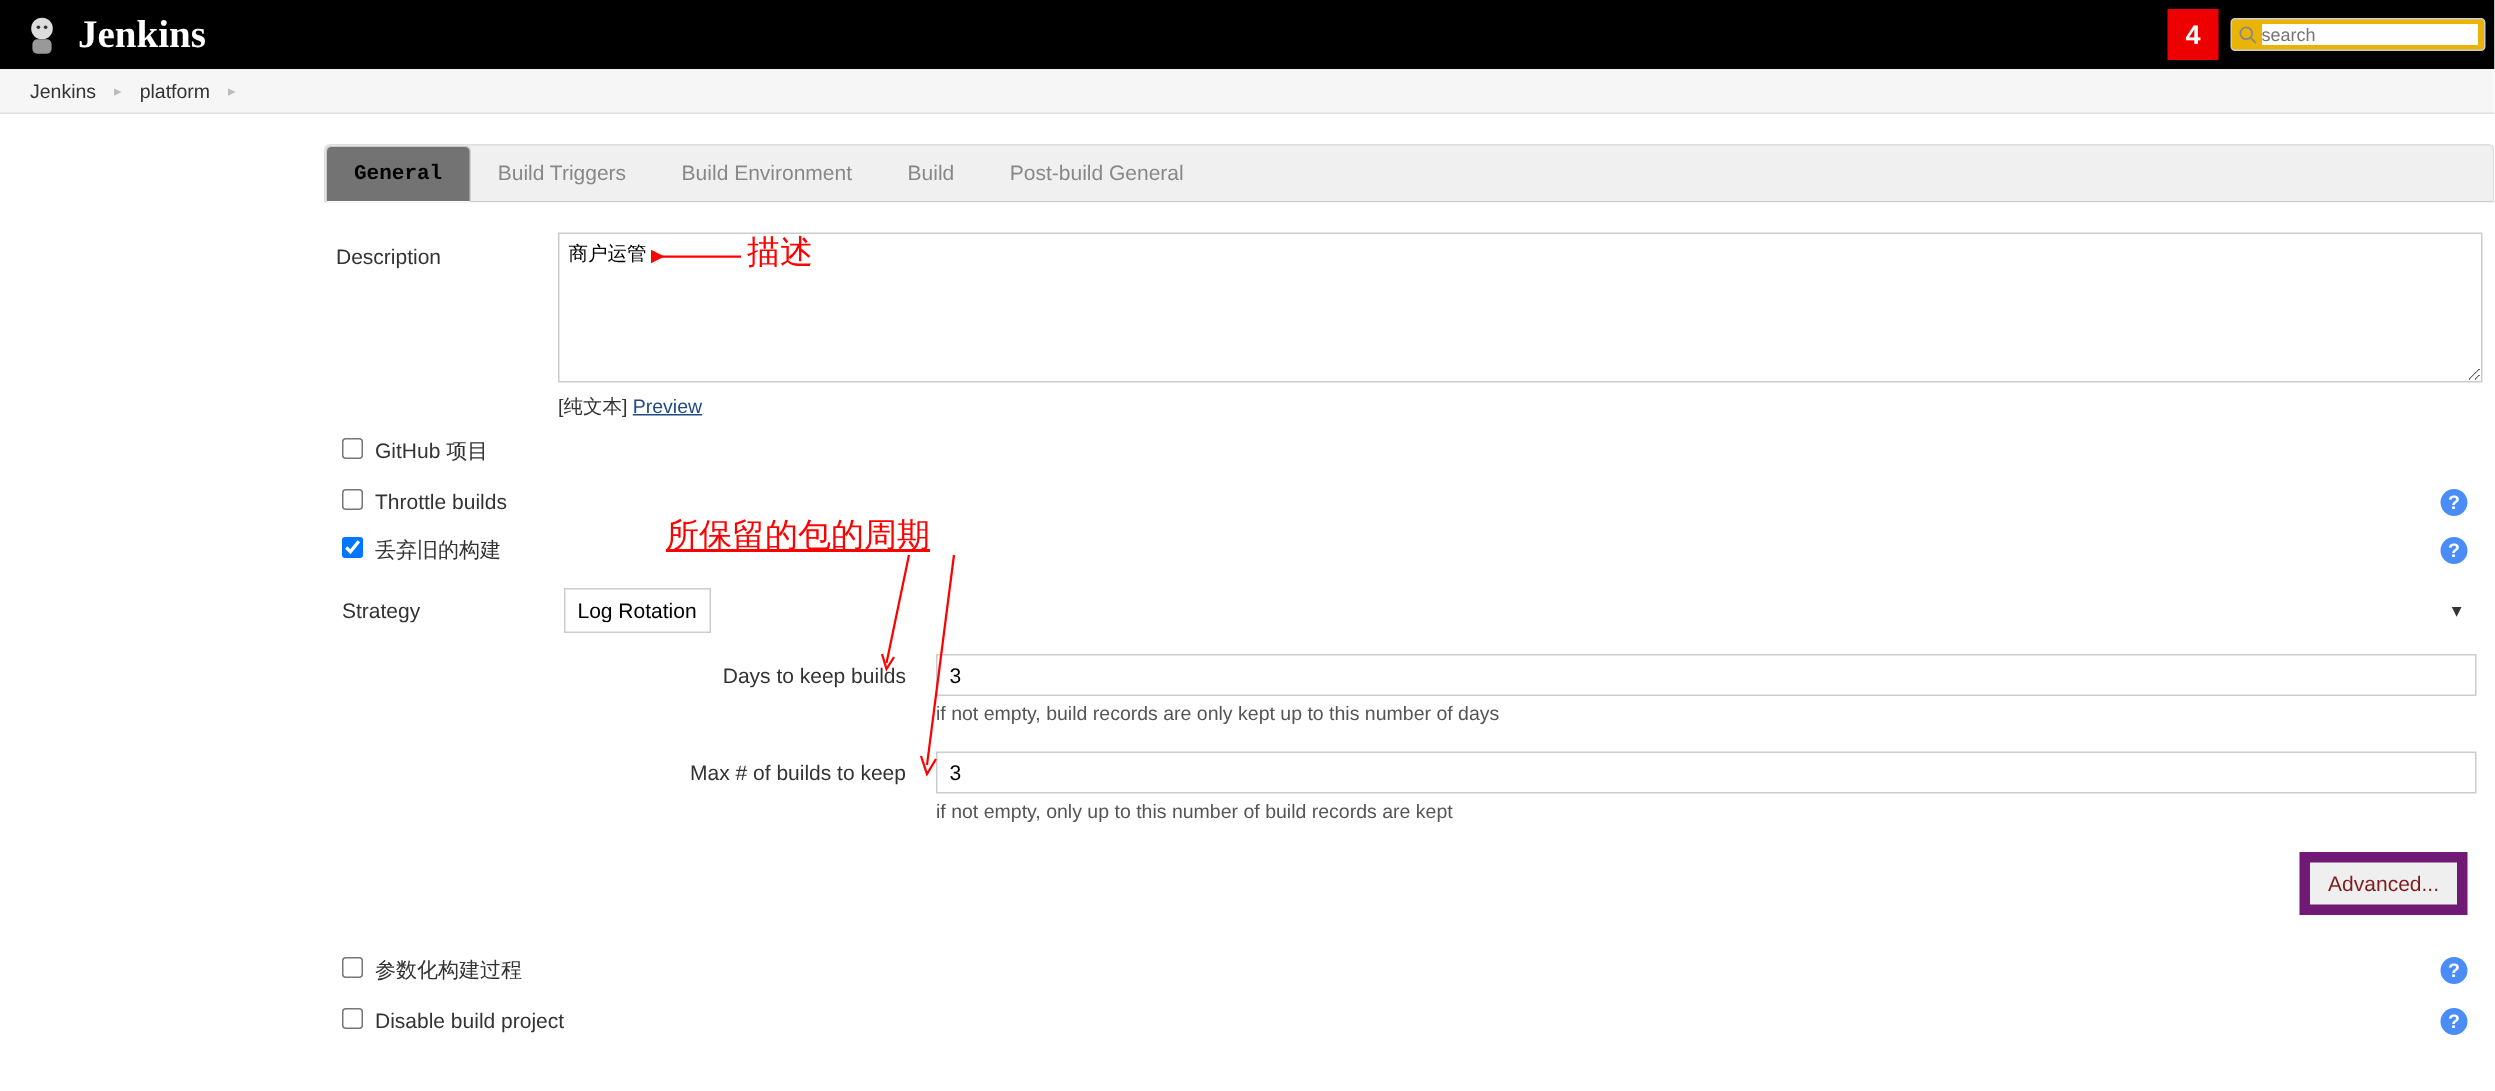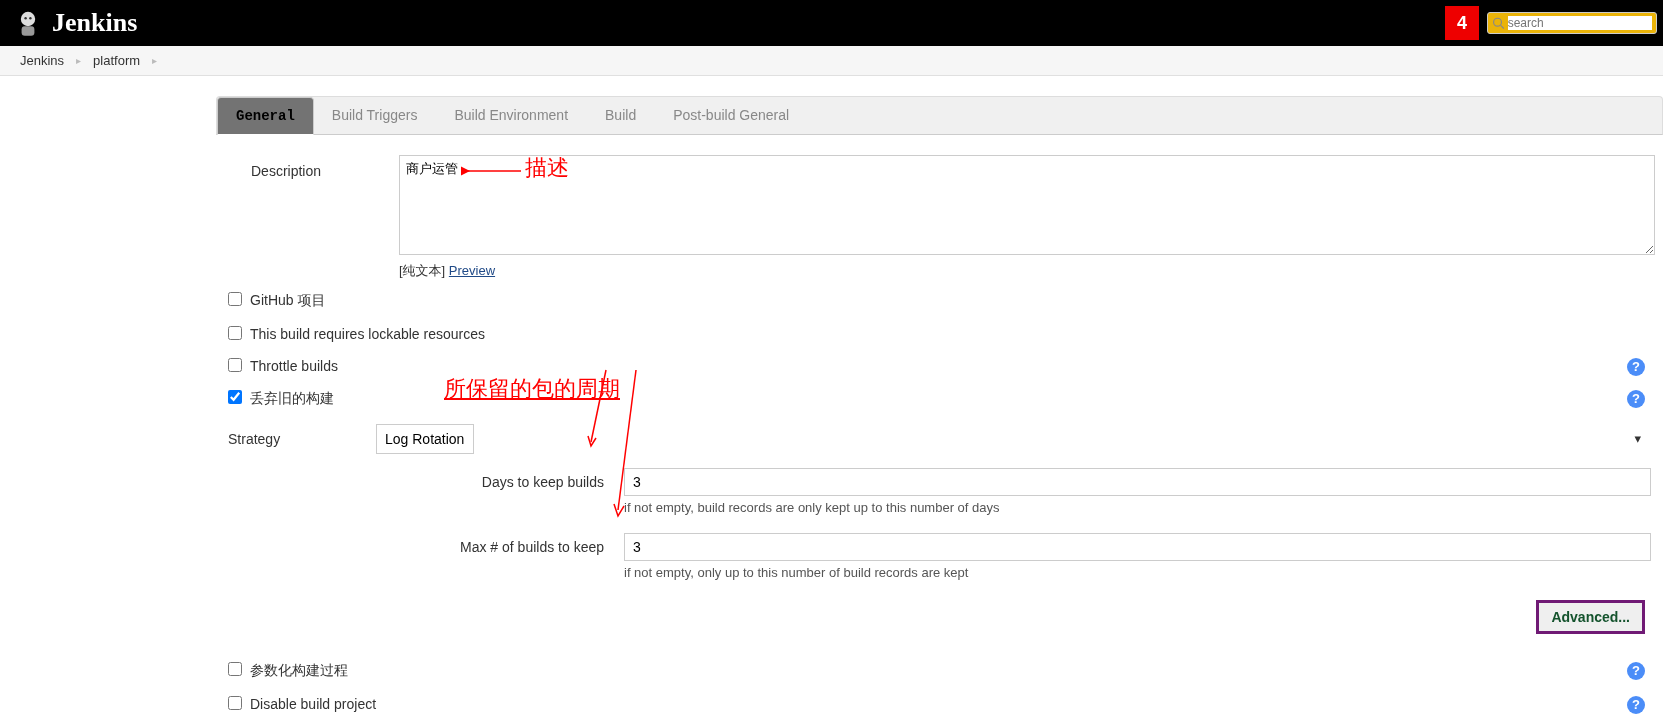--- a/index.html
+++ b/index.html
@@ -26,21 +26,21 @@
 .main { margin-left: 216px; margin-top: 20px; margin-right: 0; }
 
 
 .tabs { display: flex; gap: 0; border-bottom: 1px solid #ccc; background: #f0f0f0; border-top: 1px solid #ddd; border-left: 1px solid #ddd; border-right: 1px solid #ddd; border-radius: 4px 4px 0 0; }
 .tab { padding: 10px 18px; color: #888; cursor: pointer; font-size: 14px; border-right: 1px solid transparent; }
 .tab.active { background: #737373; color: #000; font-weight: bold; border: 1px solid #ccc; border-bottom: 1px solid #fff; margin-bottom: -1px; border-radius: 4px 4px 0 0; font-family: Liberation Mono, monospace; }
 
 
 .form-body { padding: 20px 8px 20px 8px; }
 .desc-row { display: flex; gap: 38px; margin-bottom: 4px; }
-.desc-label { width: 110px; padding-top: 8px; font-size: 14px; margin-left: 27px; }
+.desc-label { width: 110px; padding-top: 8px; font-size: 14px; }
 .desc-field { flex: 1; position: relative; }
 .desc-textarea { width: 100%; height: 100px; border: 1px solid #ccc; padding: 4px 6px; font-size: 13px; resize: both; font-family: inherit; }
 .preview-row { font-size: 13px; margin-top: 4px; }
 .preview-row a { color: #204a87; text-decoration: underline; }
 
 
 .annot { position: absolute; color: #f00; font-size: 22px; font-family: KaiTi, STKaiti, serif; pointer-events:none; }
 .arrow { position: absolute; pointer-events:none; }
 
 .check-row { display: flex; align-items: flex-start; gap: 8px; padding: 8px 4px; font-size: 14px; }
@@ -52,21 +52,21 @@
 .strategy-select { flex: 1; height: 30px; border: 1px solid #ccc; padding: 0 8px; font-size: 14px; background: #fff; appearance: none; position: relative; }
 .select-wrap { flex: 1; position: relative; }
 .select-wrap::after { content: "▾"; position: absolute; right: 10px; top: 7px; pointer-events: none; color: #333; }
 
 .sub-row { display: flex; align-items: center; gap: 20px; padding: 6px 4px 2px 170px; }
 .sub-label { width: 210px; text-align: right; font-size: 14px; }
 .sub-input { flex: 1; height: 28px; border: 1px solid #ccc; padding: 0 8px; font-size: 14px; }
 .sub-hint { padding: 2px 4px 12px 400px; font-size: 13px; color: #555; }
 
 .advanced-wrap { text-align: right; padding: 8px 10px 20px 0; }
-.advanced-btn { background: #efefef; border: 3px solid #701a75; padding: 6px 12px; font-size: 14px; cursor: pointer; font-weight: bold; color: #14532d; }
+.advanced-btn { background: #efefef; border: 7px solid #701a75; padding: 6px 12px; font-size: 14px; cursor: pointer; font-weight: normal; color: #7f1d1d; }
 
 .rel { position: relative; }
 </style>
 </head>
 <body>
 
 <div class="header">
   <div class="header-left">
     <span class="jenkins-logo">
       <svg viewBox="0 0 40 40">
@@ -128,24 +128,20 @@
           <span>[纯文本] </span><a href="#">Preview</a>
         </div>
       </div>
     </div>
 
     <div class="check-row">
       <input type="checkbox" style="">
       <span>GitHub 项目</span>
     </div>
 
-    <div class="check-row">
-      <input type="checkbox" style="">
-      <span>This build requires lockable resources</span>
-    </div>
 
     <div class="check-row rel">
       <input type="checkbox" style="">
       <span>Throttle builds</span>
       <span class="help-icon">?</span>
     </div>
 
     <div class="check-row rel">
       <input type="checkbox" checked="" style="">
       <span>丢弃旧的构建</span>

